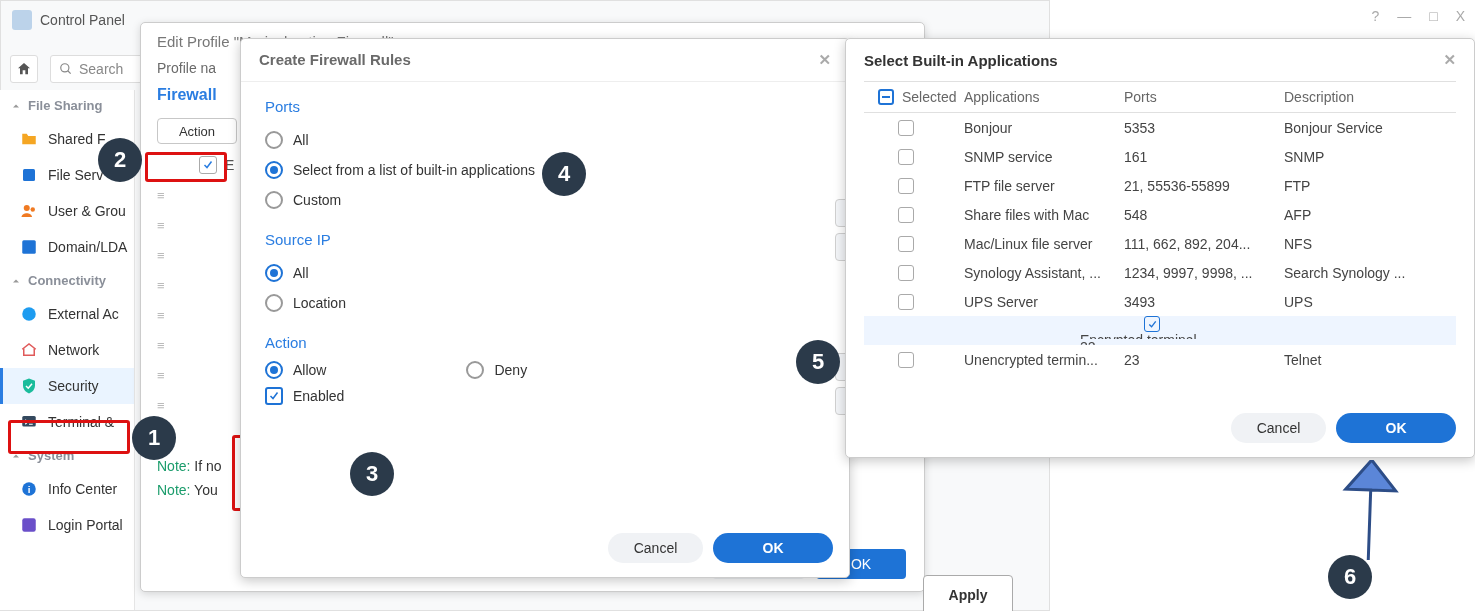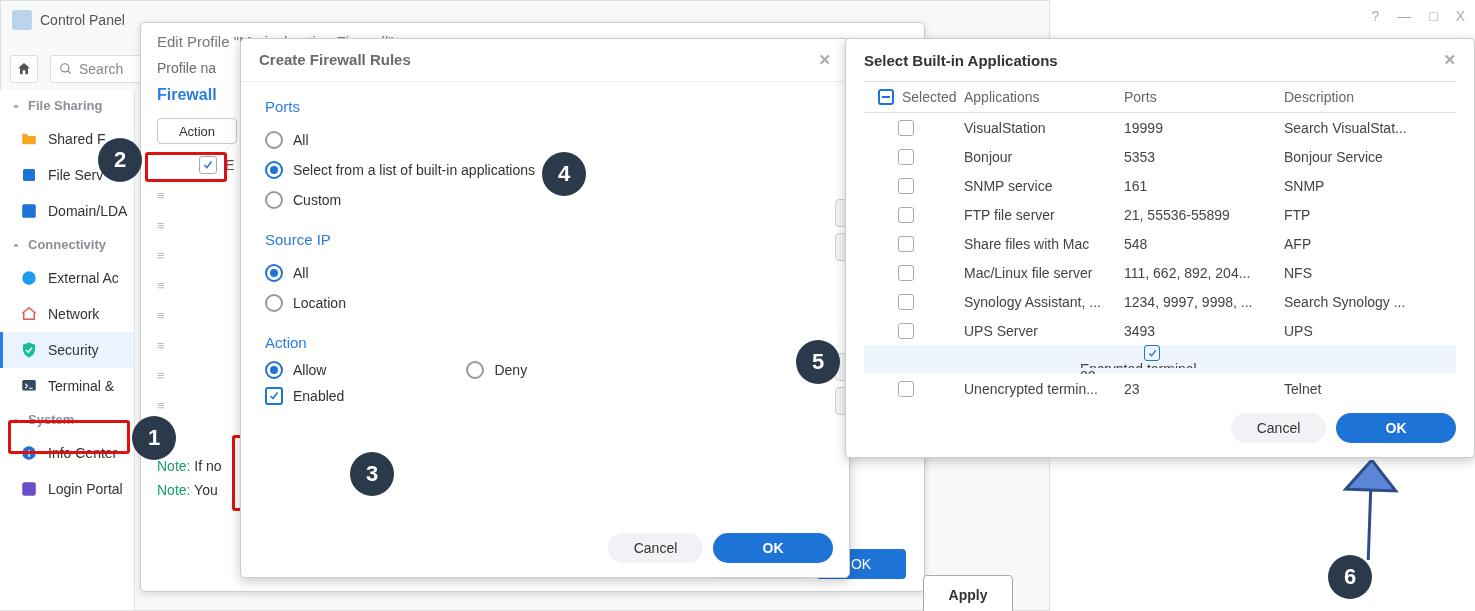--- a/index.html
+++ b/index.html
@@ -123,20 +123,28 @@
       </svg>
       <span>Shared F</span>
     </div>
   <div class="side-item">
       <svg class="ic" width="18" height="18" viewBox="0 0 24 24" fill="#1e73d6">
         <rect x="4" y="4" width="16" height="16" rx="2"></rect>
       </svg>
       <span>File Serv</span>
     </div>
   <div class="side-item">
+      <svg class="ic" width="18" height="18" viewBox="0 0 24 24" fill="#f07a22">
+        <circle cx="9" cy="8" r="4"></circle>
+        <circle cx="17" cy="10" r="3"></circle>
+        <path d="M2 20c0-3 4-5 7-5s7 2 7 5"></path>
+      </svg>
+      <span>User &amp; Grou</span>
+    </div>
+  <div class="side-item">
       <svg class="ic" width="18" height="18" viewBox="0 0 24 24" fill="#1e73d6">
         <rect x="3" y="3" width="18" height="18" rx="2"></rect>
       </svg>
       <span>Domain/LDA</span>
     </div>
 
   <div class="sec-hdr">
     <svg width="12" height="12" viewBox="0 0 24 24" fill="#999">
         <path d="M6 15l6-6 6 6z"></path>
       </svg>
@@ -329,28 +337,20 @@
         </div>
       <div class="col-app">Applications</div>
       <div class="col-port">Ports</div>
       <div class="col-desc">Description</div>
     </div>
     <div id="app-rows">
         <div class="trow">
           <div class="c-sel">
             <div class="cb"></div>
           </div>
-          <div class="c-app">VisualStation</div>
-          <div class="c-port">19999</div>
-          <div class="c-desc">Search VisualStat...</div>
-        </div>
-        <div class="trow">
-          <div class="c-sel">
-            <div class="cb"></div>
-          </div>
           <div class="c-app">Bonjour</div>
           <div class="c-port">5353</div>
           <div class="c-desc">Bonjour Service</div>
         </div>
         <div class="trow">
           <div class="c-sel">
             <div class="cb"></div>
           </div>
           <div class="c-app">SNMP service</div>
           <div class="c-port">161</div>

